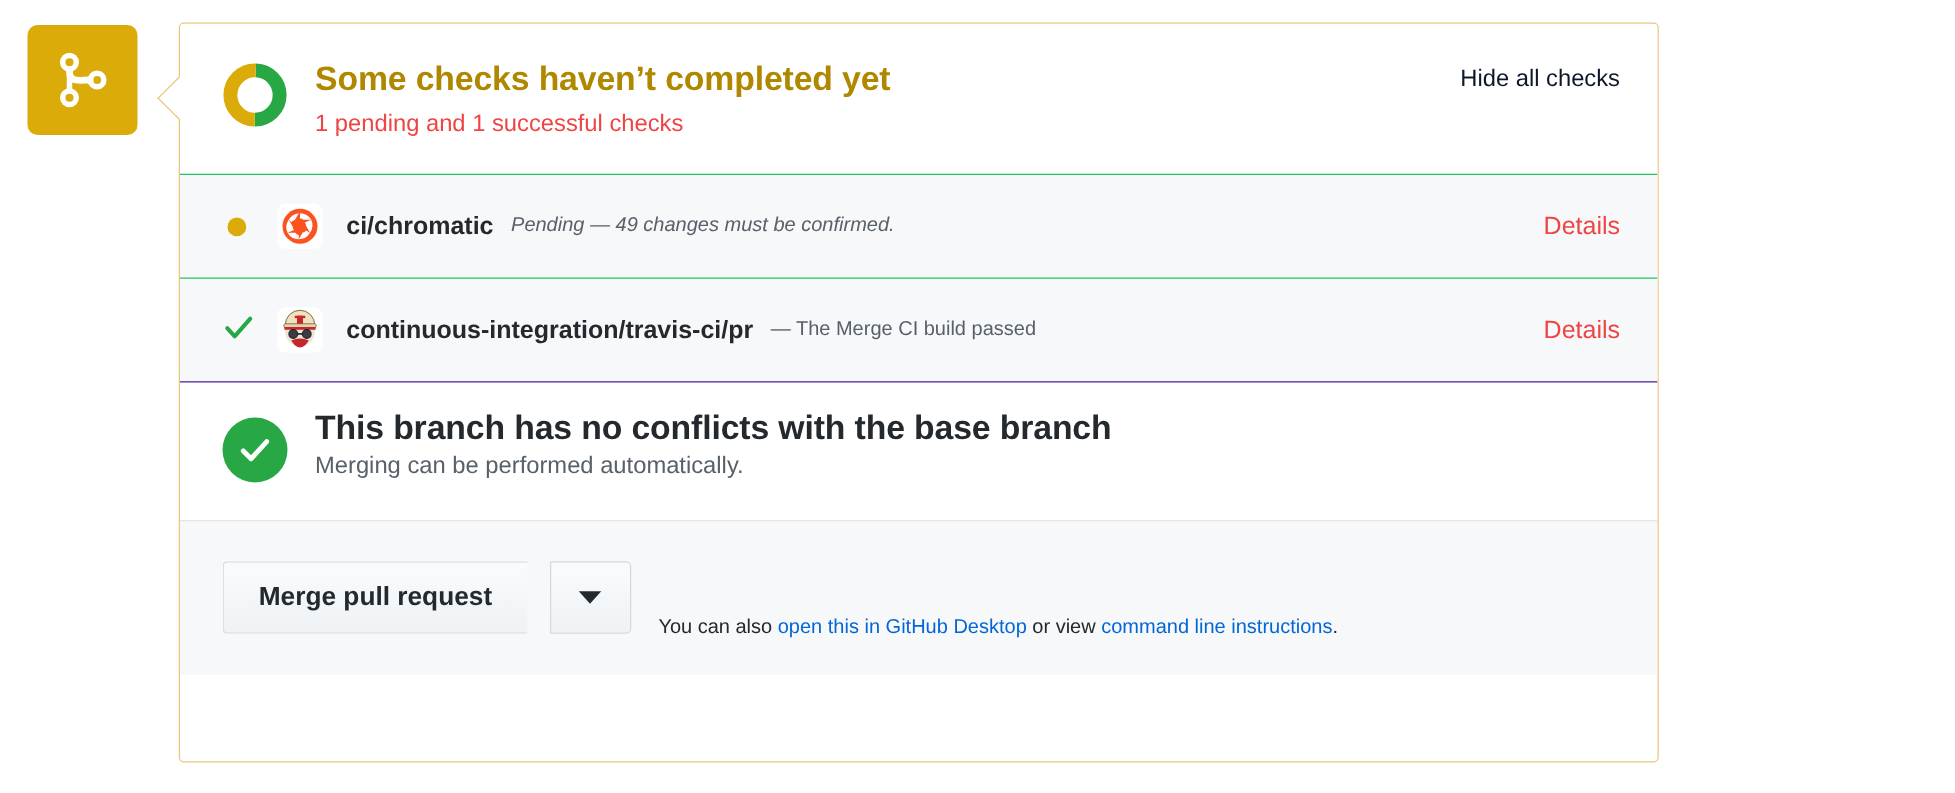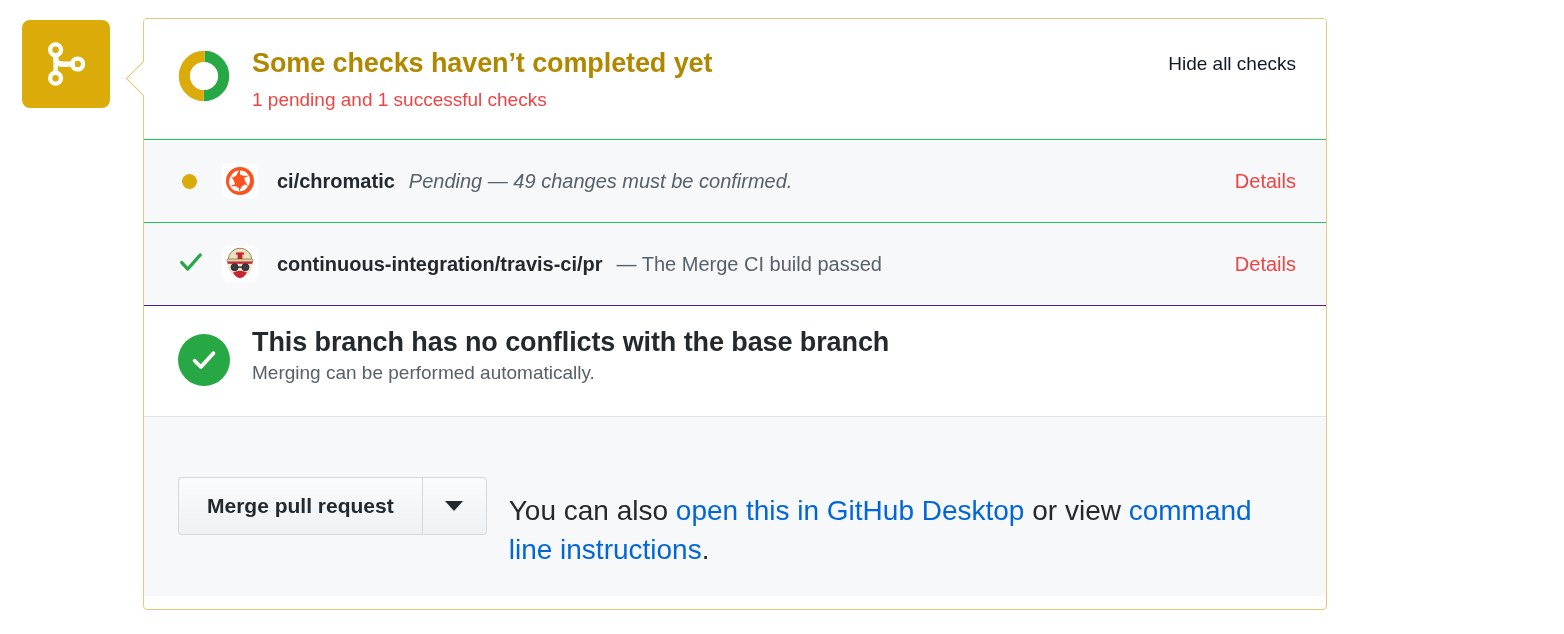--- a/index.html
+++ b/index.html
@@ -139,21 +139,21 @@
     align-items: center;
     justify-content: center;
   }
   .check-name {
     font-size: 20px;
     font-weight: bold;
     color: #24292e;
     white-space: nowrap;
   }
   .check-desc {
-    font-size: 20px;
+    font-size: 16px;
     color: #586069;
     margin-left: 14px;
     white-space: nowrap;
   }
   .check-desc.italic { font-style: italic; }
   .check-details {
     margin-left: auto;
     font-size: 20px;
     color: #ef4444;
     cursor: pointer;
@@ -201,20 +201,21 @@
     align-items: center;
     padding: 26px 30px 26px 34px;
     border-top: 1px solid #e1e4e8;
     background: #f6f8fa;
   }
   .btn-group {
     display: flex;
     align-items: stretch;
     flex: 0 0 auto;
     margin-right: 22px;
+    gap: 18px;
   }
   .btn-merge {
     font-family: "Liberation Sans", sans-serif;
     font-size: 21px;
     font-weight: bold;
     color: #24292e;
     background: linear-gradient(180deg, #fafbfc 0%, #eff3f6 90%);
     border: 1px solid #d5d9dd;
     border-right: none;
     border-radius: 4px 0 0 4px;
@@ -234,21 +235,21 @@
     justify-content: center;
     cursor: pointer;
   }
   .tri-down {
     width: 0; height: 0;
     border-left: 9px solid transparent;
     border-right: 9px solid transparent;
     border-top: 10px solid #24292e;
   }
   .footer-text {
-    font-size: 28px;
+    font-size: 16px;
     color: #24292e;
     line-height: 1.4;
     margin-top: 48px;
   }
   .footer-text a {
     color: #0366d6;
     text-decoration: none;
     cursor: pointer;
   }
 </style>

